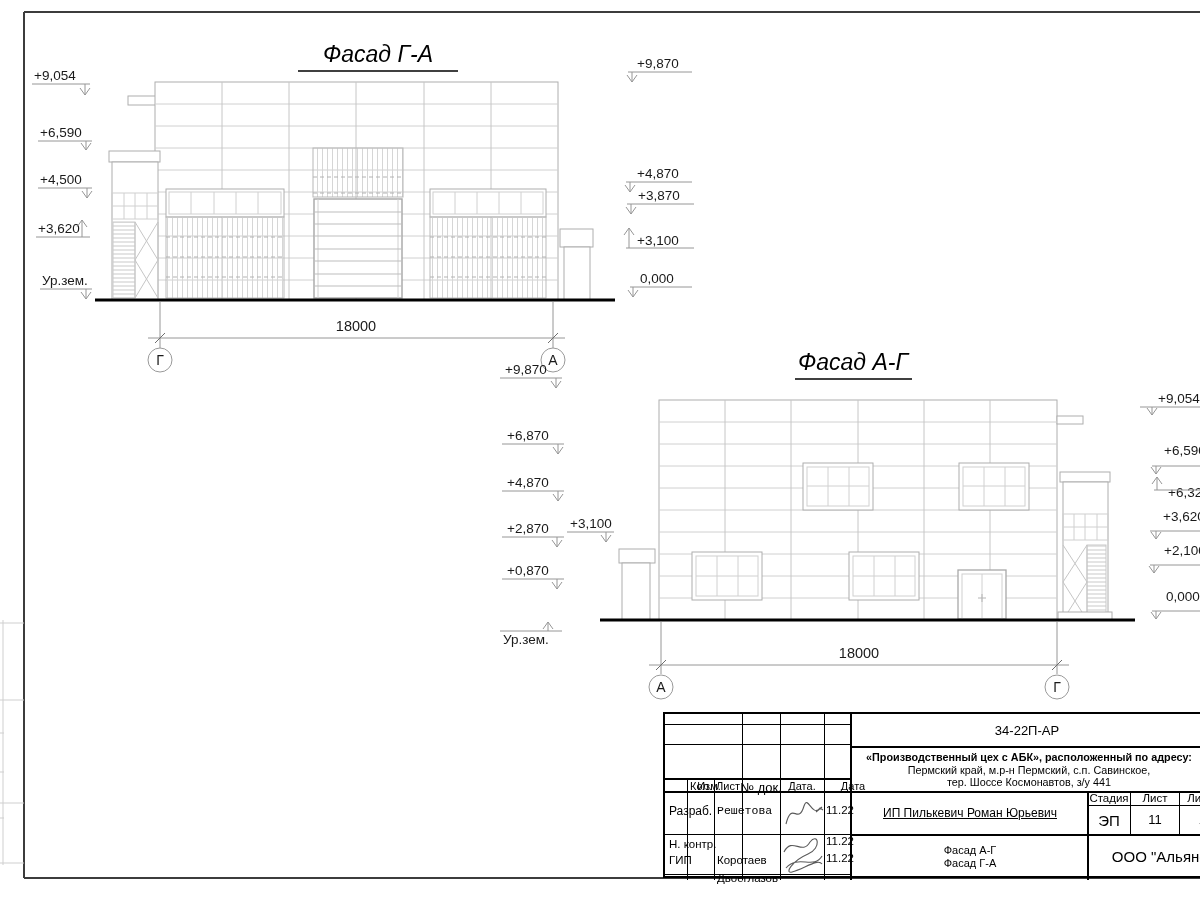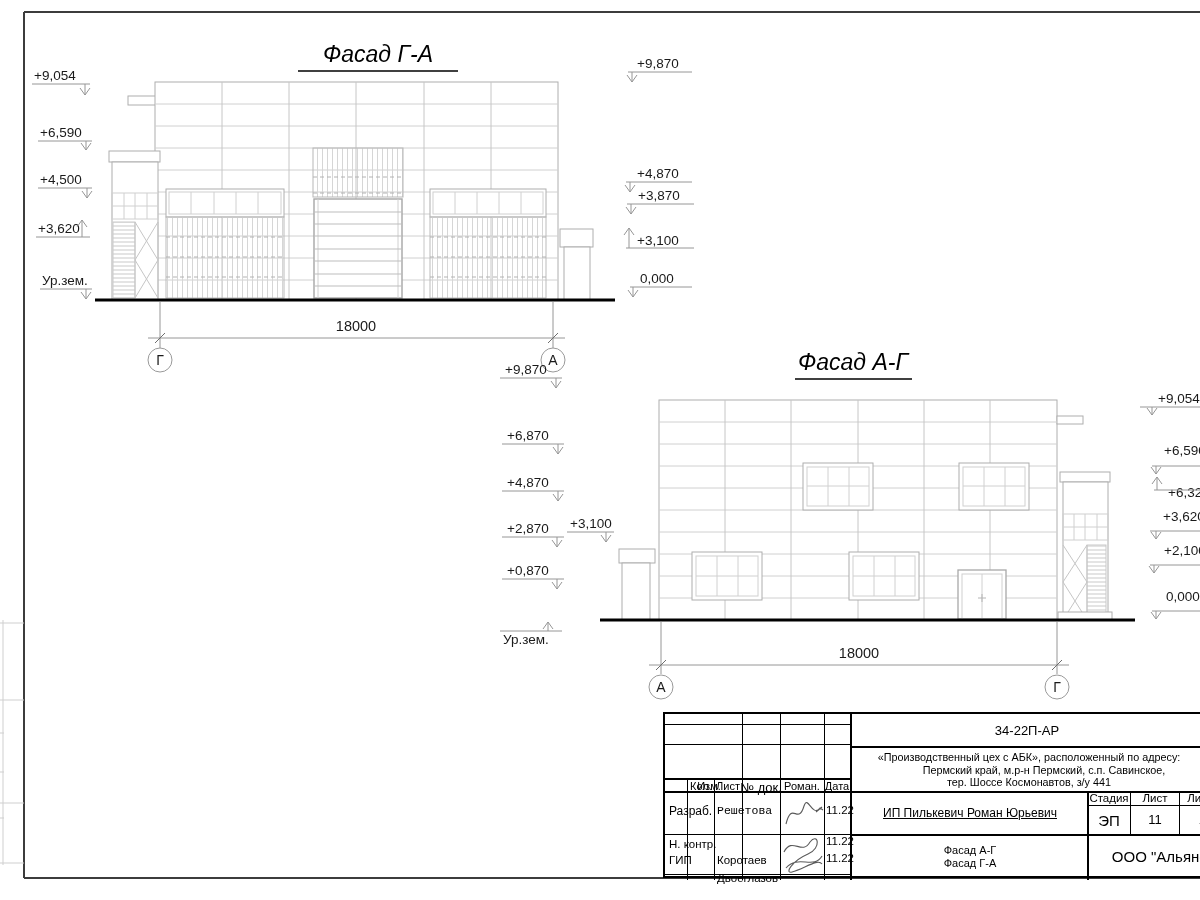--- a/index.html
+++ b/index.html
@@ -298,43 +298,43 @@
   <div class="tbl" style="left:187px;top:120px;width:350px;height:2px;"></div>
   <div class="tbl" style="left:422px;top:77px;width:2px;height:89px;"></div>
   <div class="tbl" style="left:465px;top:77px;width:1px;height:44px;"></div>
   <div class="tbl" style="left:514px;top:77px;width:1px;height:44px;"></div>
   <div class="tbl" style="left:422px;top:91px;width:115px;height:1px;"></div>
 
   <div class="tbt cen" style="left:11px;top:66px;font-size:11px;margin-left:33px;">Изм.</div>
   <div class="tbt cen" style="left:36px;top:66px;font-size:11px;">Кол.</div>
   <div class="tbt cen" style="left:63px;top:66px;font-size:11px;">Лист</div>
   <div class="tbt cen" style="left:96px;top:66px;font-size:13px;">№ док.</div>
-  <div class="tbt cen" style="left:137px;top:66px;font-size:11px;">Роман.</div>
-  <div class="tbt cen" style="left:172px;top:66px;font-size:11px;">Дата</div>
+  <div class="tbt cen" style="left:137px;top:66px;font-size:11px;">Дата.</div>
+  <div class="tbt cen" style="left:188px;top:66px;font-size:11px;">Дата</div>
 
   <div class="tbt" style="left:4px;top:90px;font-size:12px;">Разраб.</div>
   <div class="tbt" style="left:52px;top:90px;font-size:11.5px;font-family:Liberation Mono, monospace;">Решетова</div>
   <div class="tbt" style="left:161px;top:90px;font-size:11.5px;">11.22</div>
   <div class="tbt" style="left:4px;top:124px;font-size:11.5px;">Н. контр.</div>
   <div class="tbt" style="left:52px;top:124px;font-size:11.5px;margin-top:34px;">Двоеглазов</div>
   <div class="tbt" style="left:161px;top:121px;font-size:11.5px;">11.22</div>
   <div class="tbt" style="left:4px;top:140px;font-size:11.5px;">ГИП</div>
   <div class="tbt" style="left:52px;top:140px;font-size:11.5px;">Коротаев</div>
   <div class="tbt" style="left:161px;top:138px;font-size:11.5px;">11.22</div>
 
   <svg class="sig" style="left:117px;top:80px;" width="42" height="38">
     <path d="M4,30 C10,6 16,32 22,12 C26,0 30,24 38,14 L41,16 M34,18 L40,13" stroke="#5a5a5a" stroke-width="1.1" fill="none"></path>
   </svg>
   <svg class="sig" style="left:113px;top:120px;" width="48" height="44">
     <path d="M6,18 C14,2 24,22 32,8 C40,-2 44,14 30,20 C14,27 6,40 14,38 C26,35 40,24 44,30 M8,34 C20,20 36,36 44,22" stroke="#5a5a5a" stroke-width="1.1" fill="none"></path>
   </svg>
 
   <div class="tbt cen" style="left:362px;top:9px;font-size:13px;">34-22П-АР</div>
-  <div class="tbt cen" style="left:364px;top:37px;font-size:10.8px;">«Производственный цех с АБК», расположенный по адресу:</div>
-  <div class="tbt cen" style="left:364px;top:50px;font-size:10.8px;margin-left:15px;">Пермский край, м.р-н Пермский, с.п. Савинское,</div>
+  <div class="tbt cen" style="left:364px;top:37px;font-size:10.8px;font-weight:bold;">«Производственный цех с АБК», расположенный по адресу:</div>
+  <div class="tbt cen" style="left:364px;top:50px;font-size:10.8px;">Пермский край, м.р-н Пермский, с.п. Савинское,</div>
   <div class="tbt cen" style="left:364px;top:62px;font-size:10.8px;">тер. Шоссе Космонавтов, з/у 441</div>
   <div class="tbt cen" style="left:305px;top:92px;font-size:12px;text-decoration:underline;">ИП Пилькевич Роман Юрьевич</div>
   <div class="tbt cen" style="left:444px;top:78px;font-size:11.5px;">Стадия</div>
   <div class="tbt cen" style="left:490px;top:78px;font-size:11.5px;">Лист</div>
   <div class="tbt cen" style="left:541px;top:78px;font-size:11.5px;">Листов</div>
   <div class="tbt cen" style="left:444px;top:98px;font-size:15px;">ЭП</div>
   <div class="tbt cen" style="left:490px;top:98px;font-size:13px;">11</div>
   <div class="tbt cen" style="left:541px;top:98px;font-size:13px;">17</div>
   <div class="tbt cen" style="left:305px;top:130px;font-size:11px;">Фасад А-Г</div>
   <div class="tbt cen" style="left:305px;top:143px;font-size:11px;">Фасад Г-А</div>

